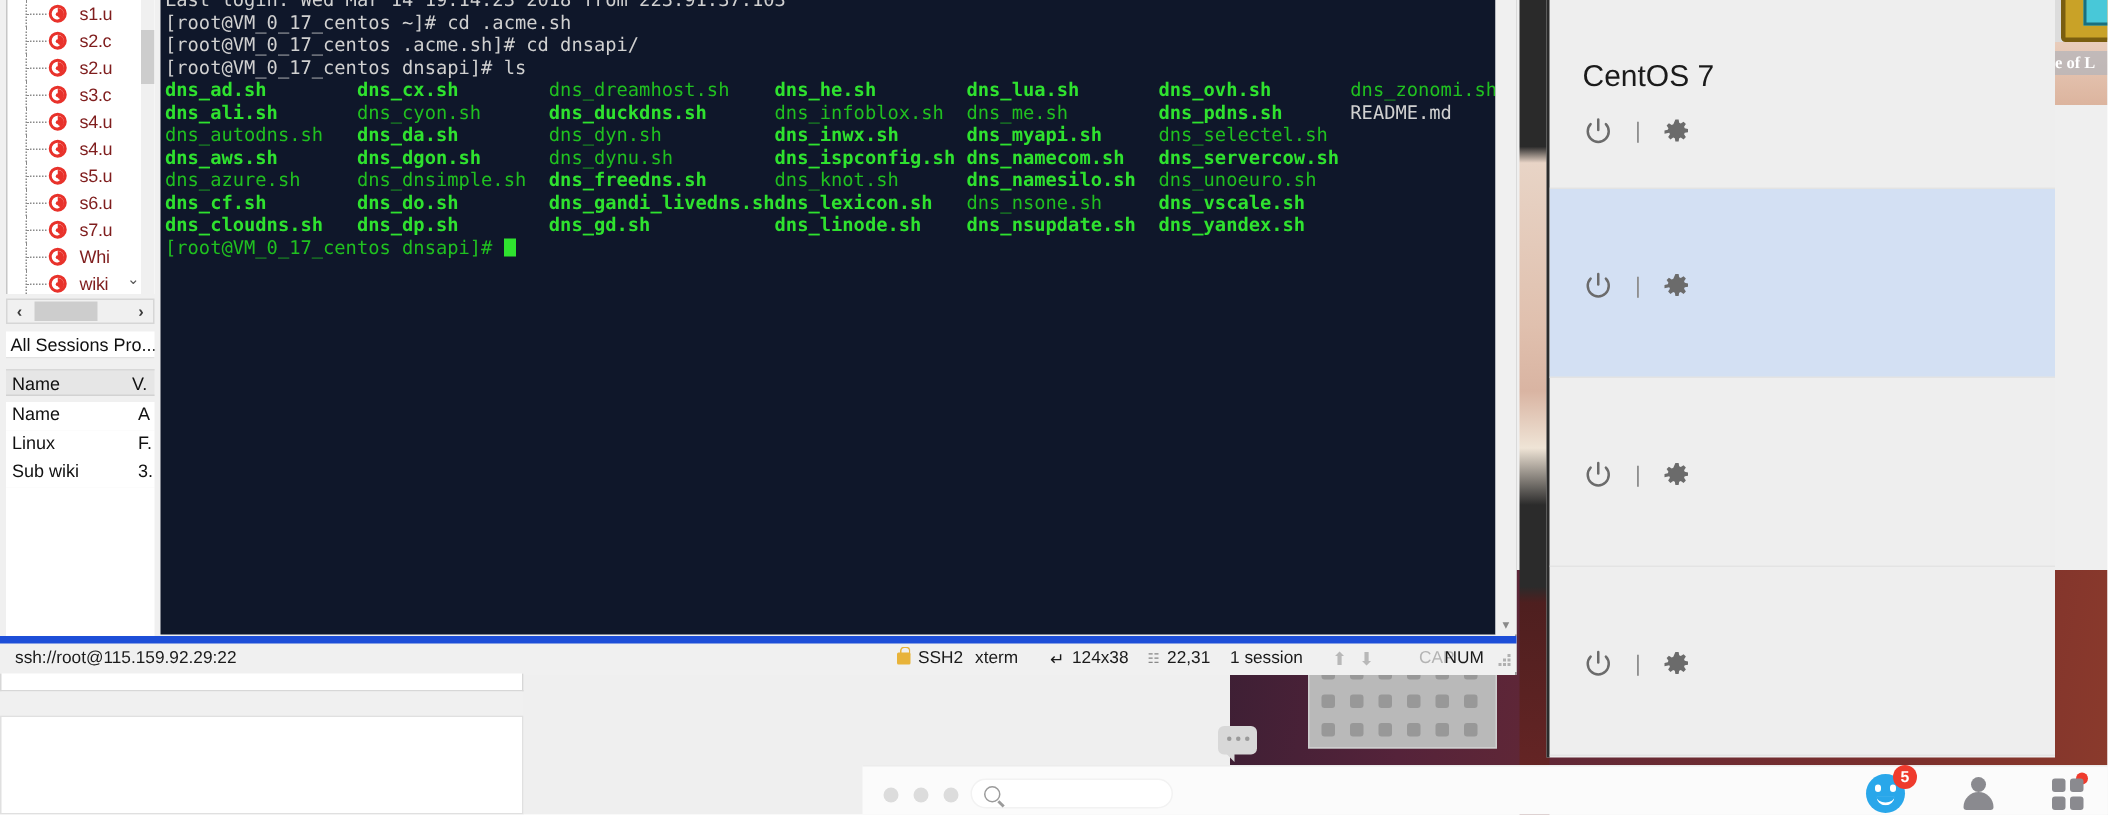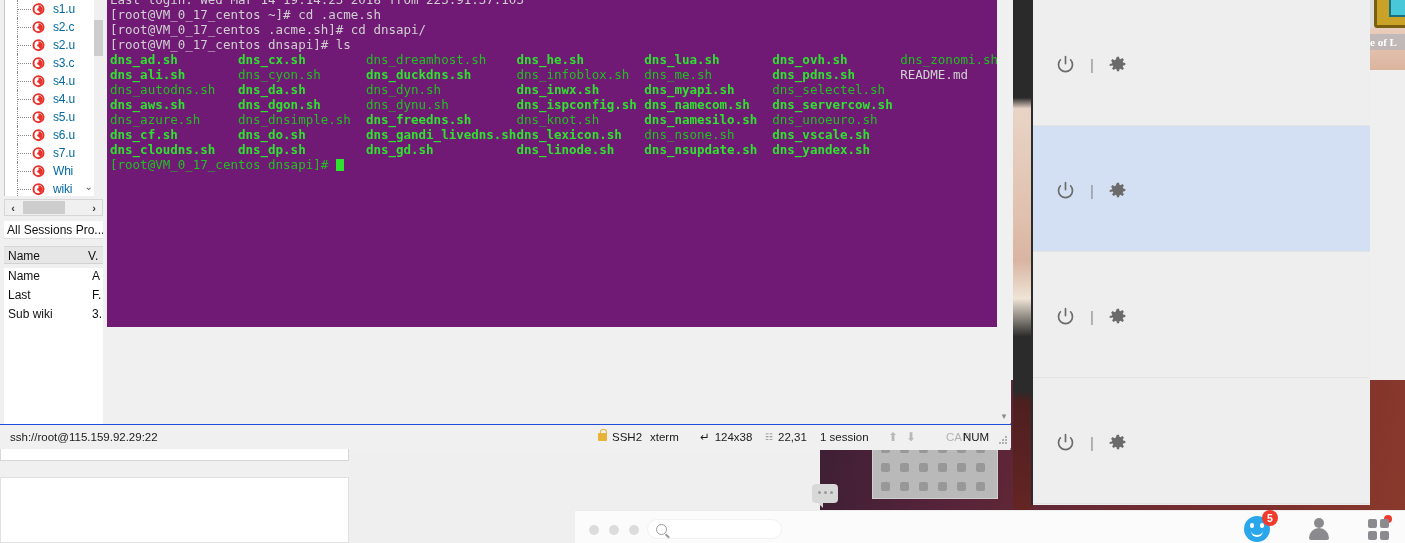--- a/index.html
+++ b/index.html
@@ -107,21 +107,21 @@
     border-top: 1px dotted #8a8a8a;
   }
   .tree-row .vline {
     position: absolute; left: 12px; top: 0; bottom: 0;
     border-left: 1px dotted #8a8a8a;
   }
   .snail {
     position: absolute; left: 26px; top: 2px;
     width: 15px; height: 15px;
   }
-  .tree-row .lbl { margin-left: 20px; font-size: 12px; color:#0369a1; letter-spacing:-.2px;}
+  .tree-row .lbl { margin-left: 20px; font-size: 12px; color:#7f1d1d; letter-spacing:-.2px;}
   .tree-scroll-v {
     position: absolute; right: 0; top: 0; width: 9px; height: 196px;
     background: #f0f0f0;
   }
   .tree-scroll-v .thumb {
     position: absolute; left: 0; top: 20px; width: 9px; height: 36px;
     background: #cdcdcd;
   }
   .tree-chevron {
     position: absolute; right: 10px; bottom: 4px; font-size: 10px; color:#555;
@@ -151,22 +151,22 @@
   .props-row { position:relative; height: 19px; font-size: 12px; color:#111; background:#fff;}
   .props-row .c1 { position:absolute; left: 4px; top: 1px; }
   .props-row .c2 { position:absolute; left: 88px; top: 1px; }
   .side-fill {
     position:absolute; left:4px; top:325px; width:99px; height:121px; background:#fff;
   }
   .side-divider { position:absolute; left:0; top:0; width:4px; height:448px; background:#f0f0f0;}
 
   
   .term {
-    position: absolute; left: 107px; top: 0; width: 890px; height: 327px;
-    background: #701a75;
+    position: absolute; left: 107px; top: 0; width: 890px; height: 423px;
+    background: #0f172a;
     overflow: hidden;
     font-family: "DejaVu Sans Mono", "Liberation Mono", monospace;
     font-size: 12.5px;
     line-height: 15px;
   }
   .term-inner { position: absolute; left: 3px; top: -8px; white-space: pre; }
   .tline { height: 15px; white-space: pre; }
   .w  { color: #d0d0d0; }
   .g  { color: #20c020; margin-top: 32px; }
   .gb { color: #2fe22f; font-weight: bold; }
@@ -179,21 +179,21 @@
     background: #f0f0f0;
   }
   .term-vscroll .down {
     position:absolute; left:0; bottom:2px; width:14px; text-align:center;
     font-size:9px; color:#8a8a8a;
   }
 
   
   .status {
     position: absolute; left: 0; top: 424px; width: 1011px; height: 24px;
-    background: #f0f0f0; border-top: 1px solid #1d4ed8;
+    background: #f0f0f0; border-top: 5px solid #1d4ed8;
     font-size: 11.5px; color: #1a1a1a;
     display:flex; align-items:center;
   }
   .status .url { position:absolute; left: 10px; }
   .st { position:absolute; display:flex; align-items:center; gap:5px; }
   .lock {
     width: 9px; height: 8px; background: #e8b339; border-radius: 1px;
     position: relative; display:inline-block;
   }
   .lock:before {
@@ -467,21 +467,21 @@
         <span class="c1">Name</span>
         <span class="c2">V.</span>
       </div>
 
       <div class="props-body" id="props-rows">
           <div class="props-row">
             <span class="c1">Name</span>
             <span class="c2">A</span>
           </div>
           <div class="props-row">
-            <span class="c1">Last</span>
+            <span class="c1">Linux</span>
             <span class="c2">F.</span>
           </div>
           <div class="props-row">
             <span class="c1">Sub wiki</span>
             <span class="c2">3.</span>
           </div>
         </div>
       <div class="side-fill"></div>
     </div>
 
@@ -524,20 +524,21 @@
   </div>
 
   <div class="under-win1"></div>
   <div class="gap-strip"></div>
   <div class="under-win2">
     
   </div>
 
   <div class="oslist" id="oslist">
       <div class="os-item">
+        <div class="os-name">CentOS 7</div>
         <div class="os-actions">
           <span>
             <svg class="icon-power" viewBox="0 0 24 24" fill="none" stroke="#6b6b6b" stroke-width="1.9" stroke-linecap="round">
               <path d="M12 3v8"></path>
               <path d="M6.2 6.6a8 8 0 1 0 11.6 0"></path>
             </svg>
           </span>
           <span class="sep">|</span>
           <span>
             <svg class="icon-gear" viewBox="0 0 24 24" fill="#6b6b6b">

